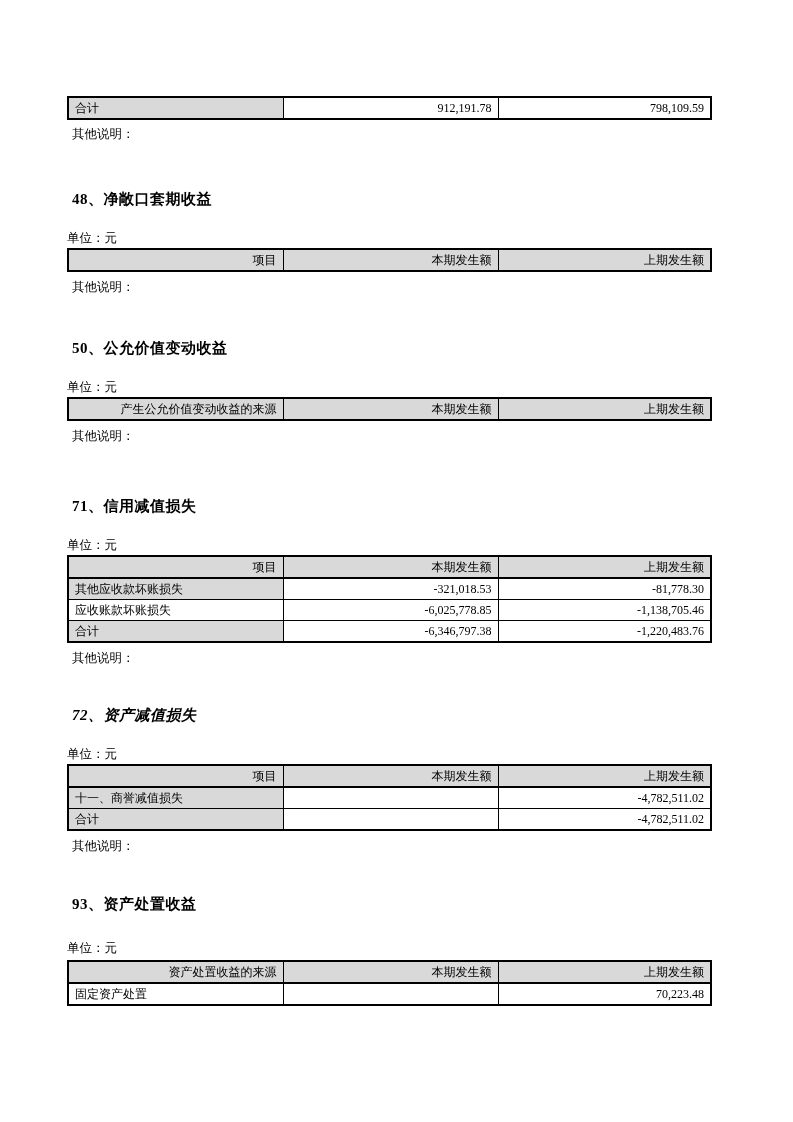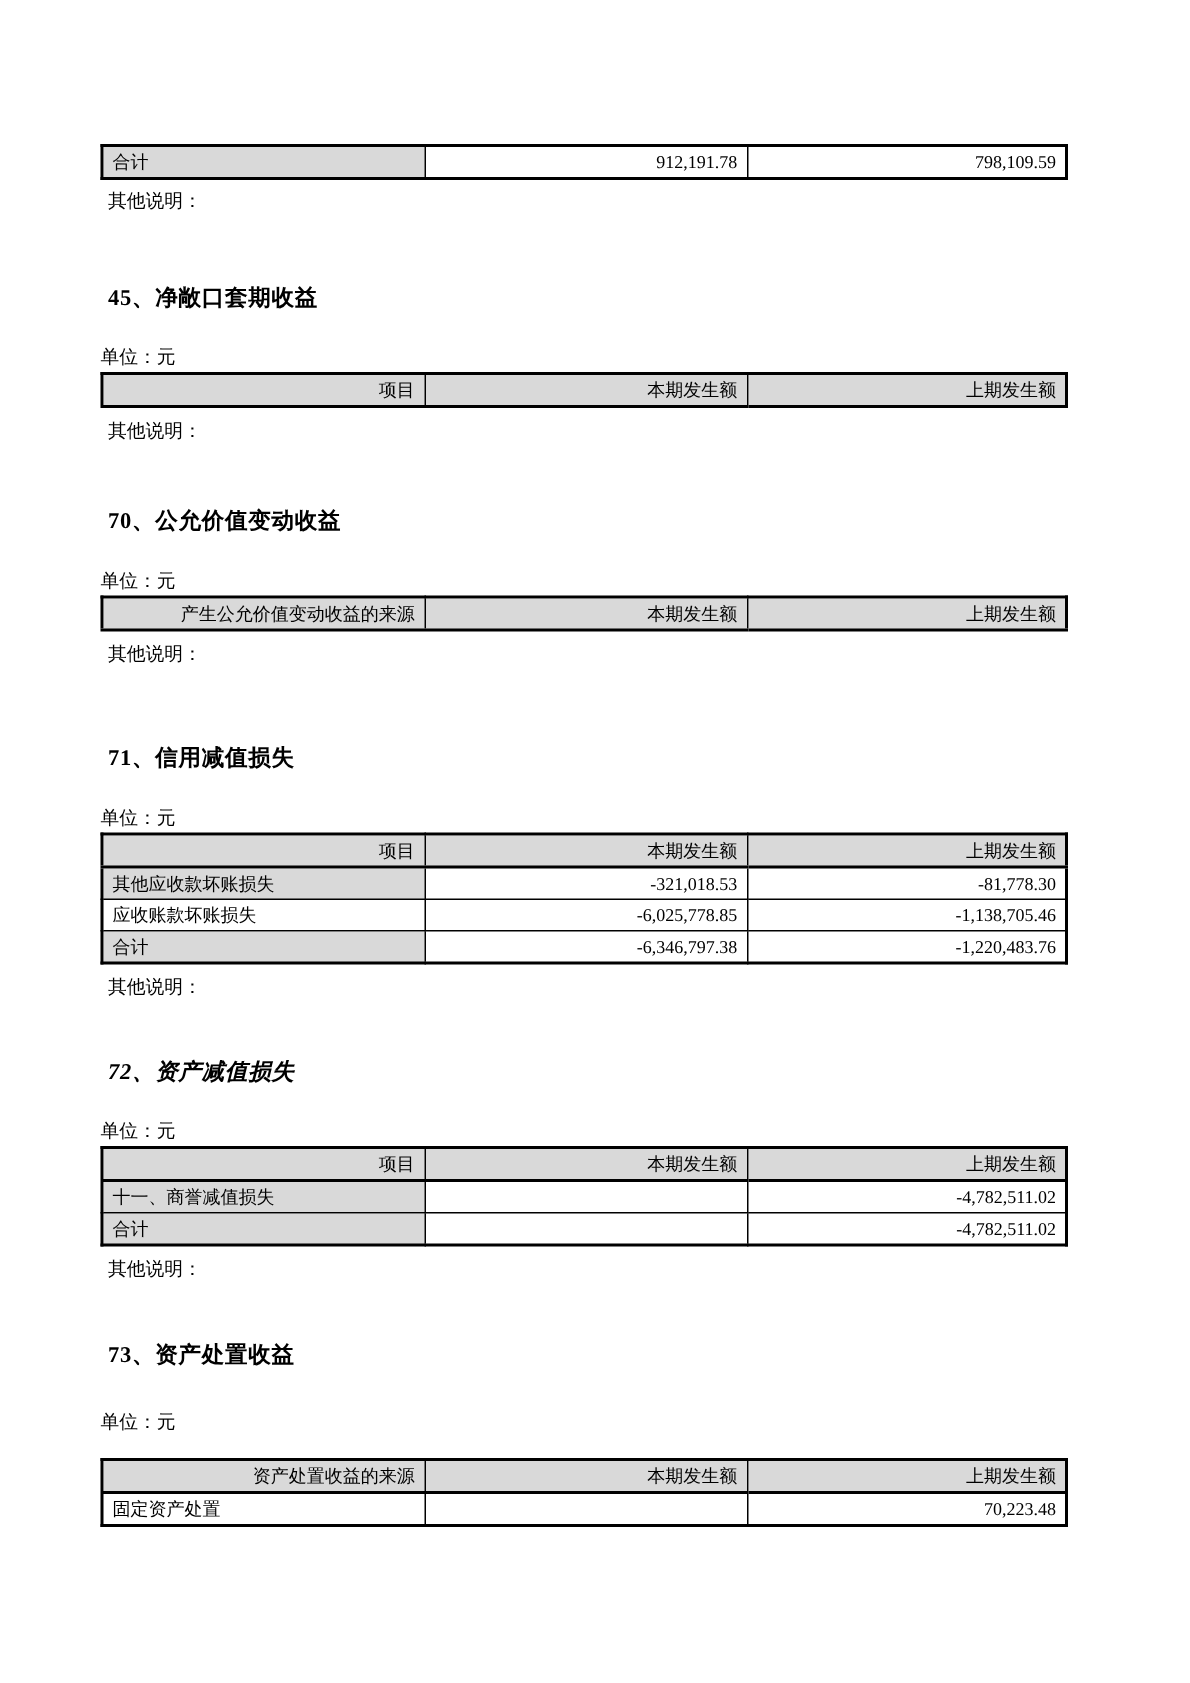--- a/index.html
+++ b/index.html
@@ -48,21 +48,21 @@
   .h-71    { margin-top:54px; }
   .u-71    { margin-top:22px; }
   .t-71    { margin-top:2px;  }
   .n-71    { margin-top:7px;  }
   .h-72    { margin-top:41px;font-style:italic; }
   .u-72    { margin-top:22px; }
   .t-72    { margin-top:2px;  }
   .n-72    { margin-top:7px;  }
   .h-73    { margin-top:42px; }
   .u-73    { margin-top:27px; }
-  .t-73    { margin-top:16px;  }
+  .t-73    { margin-top:4px;  }
 </style>
 </head>
 <body>
 
 <div class="content">
 
   <table class="tbl t-cont">
     <colgroup>
         <col class="c1">
         <col class="c2">
@@ -71,39 +71,39 @@
     <tbody>
         <tr>
       <td class="item shaded">合计</td>
       <td class="num">912,191.78</td>
       <td class="num">798,109.59</td>
     </tr>
   </tbody>
     </table>
   <div class="note n-cont">其他说明：</div>
 
-  <div class="heading h-69">45、净敞口套期收益</div>
+  <div class="heading h-69">48、净敞口套期收益</div>
   <div class="unit u-69">单位：元</div>
   <table class="tbl t-69">
     <colgroup>
         <col class="c1">
         <col class="c2">
         <col class="c3">
       </colgroup>
     <tbody>
         <tr class="head">
       <th>项目</th>
       <th>本期发生额</th>
       <th>上期发生额</th>
     </tr>
   </tbody>
     </table>
   <div class="note n-69">其他说明：</div>
 
-  <div class="heading h-70">70、公允价值变动收益</div>
+  <div class="heading h-70">50、公允价值变动收益</div>
   <div class="unit u-70">单位：元</div>
   <table class="tbl t-70">
     <colgroup>
         <col class="c1">
         <col class="c2">
         <col class="c3">
       </colgroup>
     <tbody>
         <tr class="head">
       <th>产生公允价值变动收益的来源</th>
@@ -168,21 +168,21 @@
     </tr>
     <tr>
       <td class="item shaded">合计</td>
       <td class="num"></td>
       <td class="num">-4,782,511.02</td>
     </tr>
   </tbody>
     </table>
   <div class="note n-72">其他说明：</div>
 
-  <div class="heading h-73">73、资产处置收益</div>
+  <div class="heading h-73">93、资产处置收益</div>
   <div class="unit u-73">单位：元</div>
   <table class="tbl t-73">
     <colgroup>
         <col class="c1">
         <col class="c2">
         <col class="c3">
       </colgroup>
     <tbody>
         <tr class="head">
       <th>资产处置收益的来源</th>

